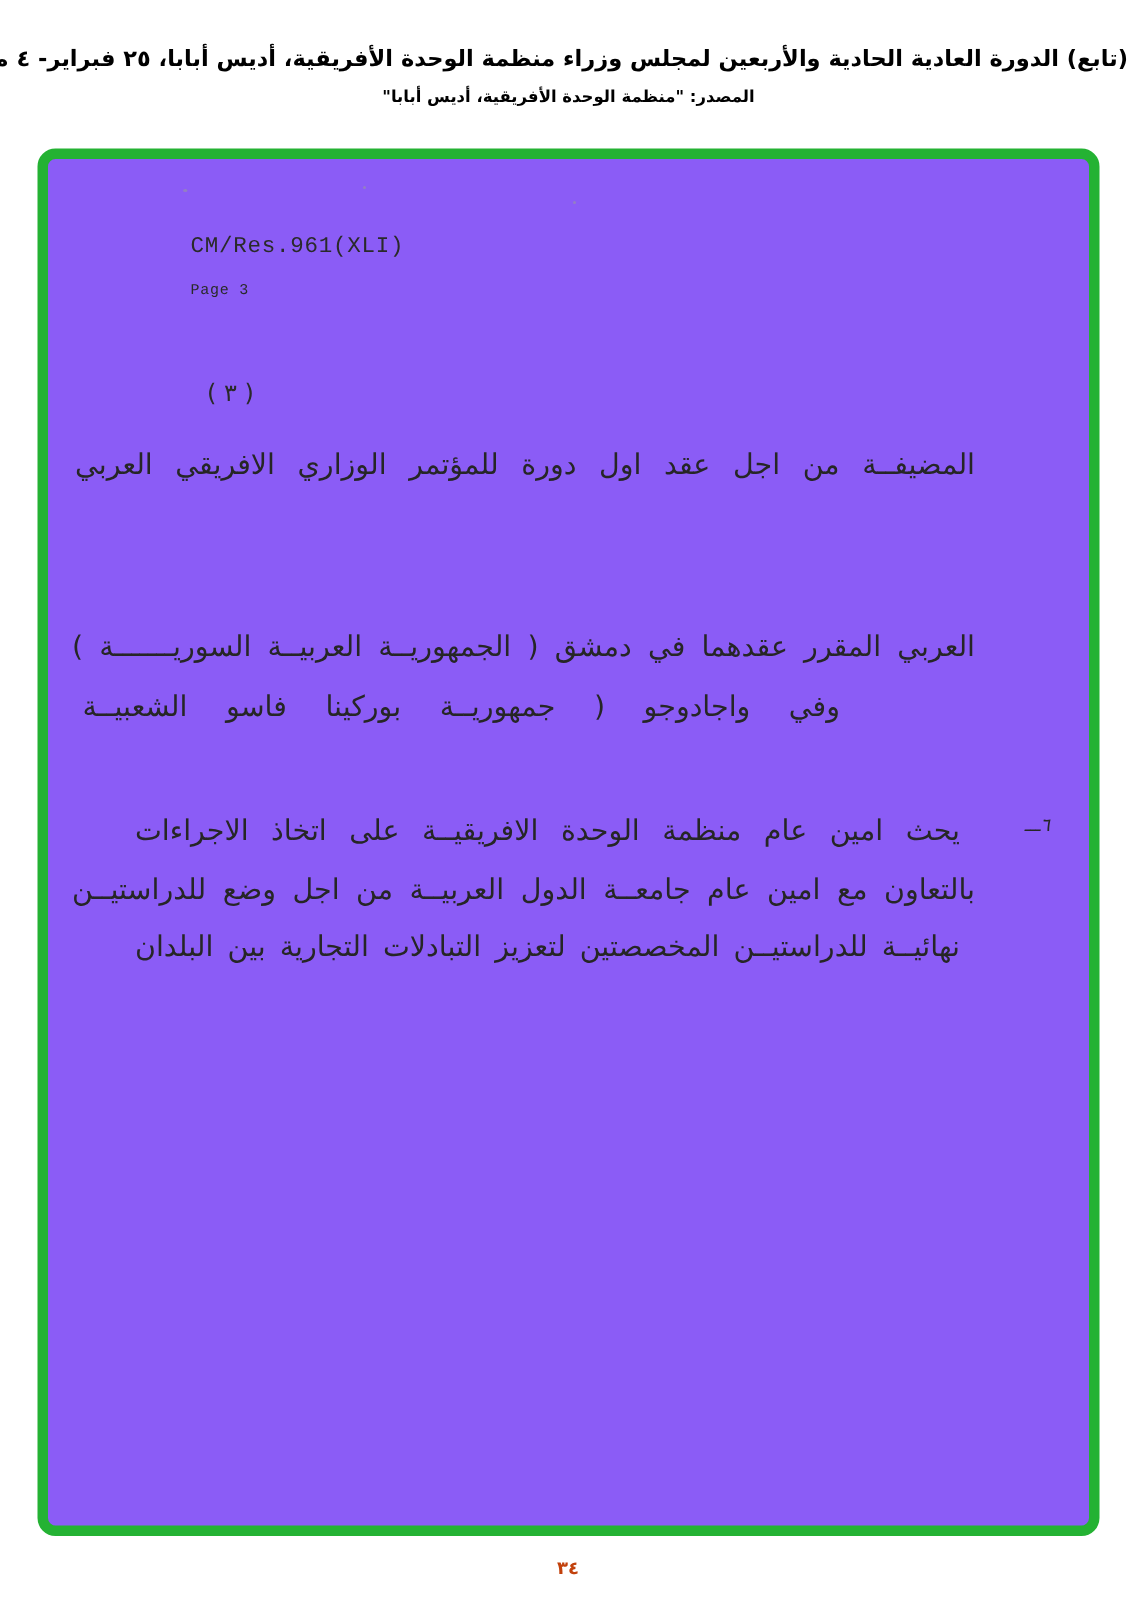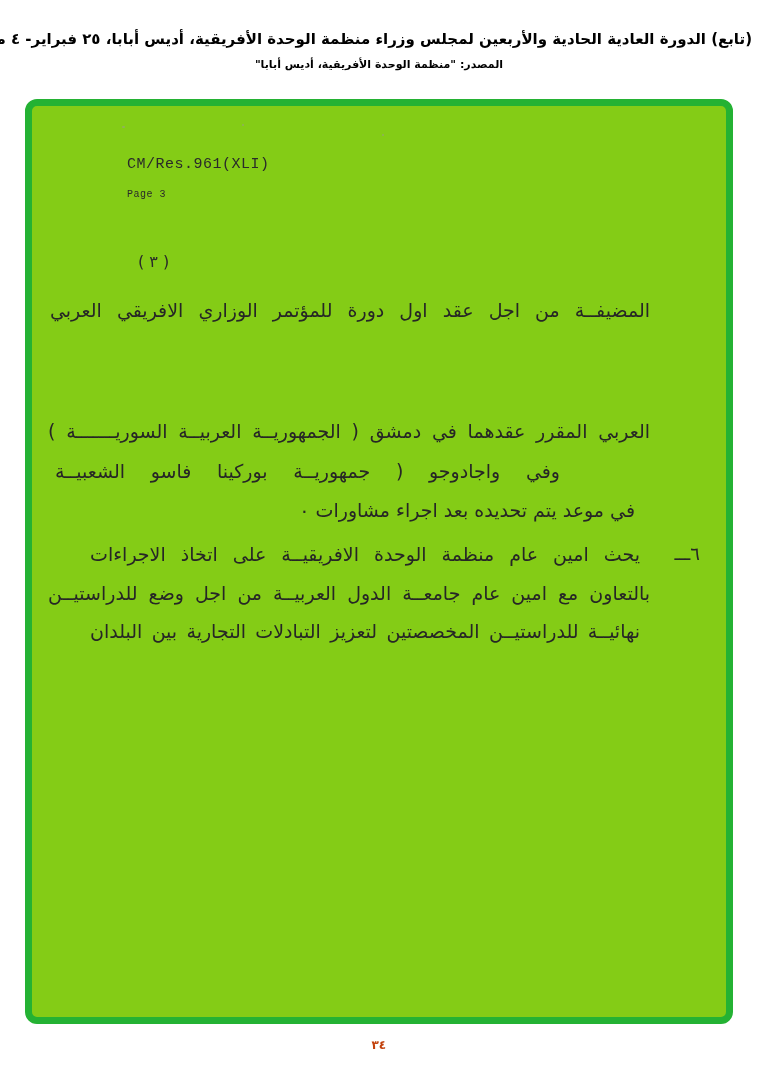--- a/index.html
+++ b/index.html
@@ -36,21 +36,21 @@
     color: #000000;
   }
 
   
   .doc-frame {
     position: absolute;
     left: 25px; top: 99px;
     width: 694px; height: 911px;
     border: 7px solid #24b233;
     border-radius: 12px;
-    background: #84cc16;
+    background: #8b5cf6;
   }
 
   
   .ref {
     position: absolute;
     left: 95px; top: 50px;
     font-family: "Liberation Mono", "DejaVu Sans Mono", monospace;
     font-size: 15px;
     letter-spacing: 0.5px;
     color: #2a2a2a;
@@ -102,23 +102,24 @@
   .l6  { top: 391px; right: 91px; }
   .l7  { top: 435px; left: 58px;  width: 550px; }
   .l8  { top: 474px; left: 16px;  width: 602px; }
   .l9  { top: 512px; left: 58px;  width: 550px; }
   .l10 { top: 549px; left: 16px;  width: 597px; }
 
   .item-marker {
     position: absolute;
     top: 437px; right: 26px;
     direction: rtl;
-    font-size: 18px;
+    font-size: 12px;
     color: #262626;
     white-space: nowrap;
+    font-style: italic;
   }
 
   
   .speck {
     position: absolute;
     background: #9a9a9a;
     border-radius: 50%;
     opacity: 0.55;
   }
   .sp1 { left: 90px;  top: 20px; width: 3px; height: 2px; }
@@ -154,21 +155,20 @@
 
     <div class="ref">CM/Res.961(XLI)</div>
 
     <div class="pagelabel">Page 3</div>
 
     <div class="secnum" dir="rtl">( ٣ )</div>
 
     <div class="bline l1" dir="rtl">المضيفــة من اجل عقد اول دورة للمؤتمر الوزاري الافريقي العربي المشـــــترك</div>
     <div class="bline l4" dir="rtl">العربي المقرر عقدهما في دمشق ( الجمهوريــة العربيــة السوريـــــــة )</div>
     <div class="bline l5" dir="rtl">وفي واجادوجو ( جمهوريــة بوركينا فاسو الشعبيــة الديمقراطيـــــــة )،</div>
-    <div class="bline l6 natural" dir="rtl">في موعد يتم تحديده بعد اجراء مشاورات ٠</div>
 
     <div class="item-marker" dir="rtl">٦ـــ</div>
 
     <div class="bline l7" dir="rtl">يحث امين عام منظمة الوحدة الافريقيــة على اتخاذ الاجراءات اللازمـــــة</div>
     <div class="bline l8" dir="rtl">بالتعاون مع امين عام جامعــة الدول العربيــة من اجل وضع للدراستيــن</div>
     <div class="bline l9" dir="rtl">نهائيــة للدراستيــن المخصصتين لتعزيز التبادلات التجارية بين البلدان</div>
 
   </div>
 
   <div class="footer-num" dir="rtl">٣٤</div>

